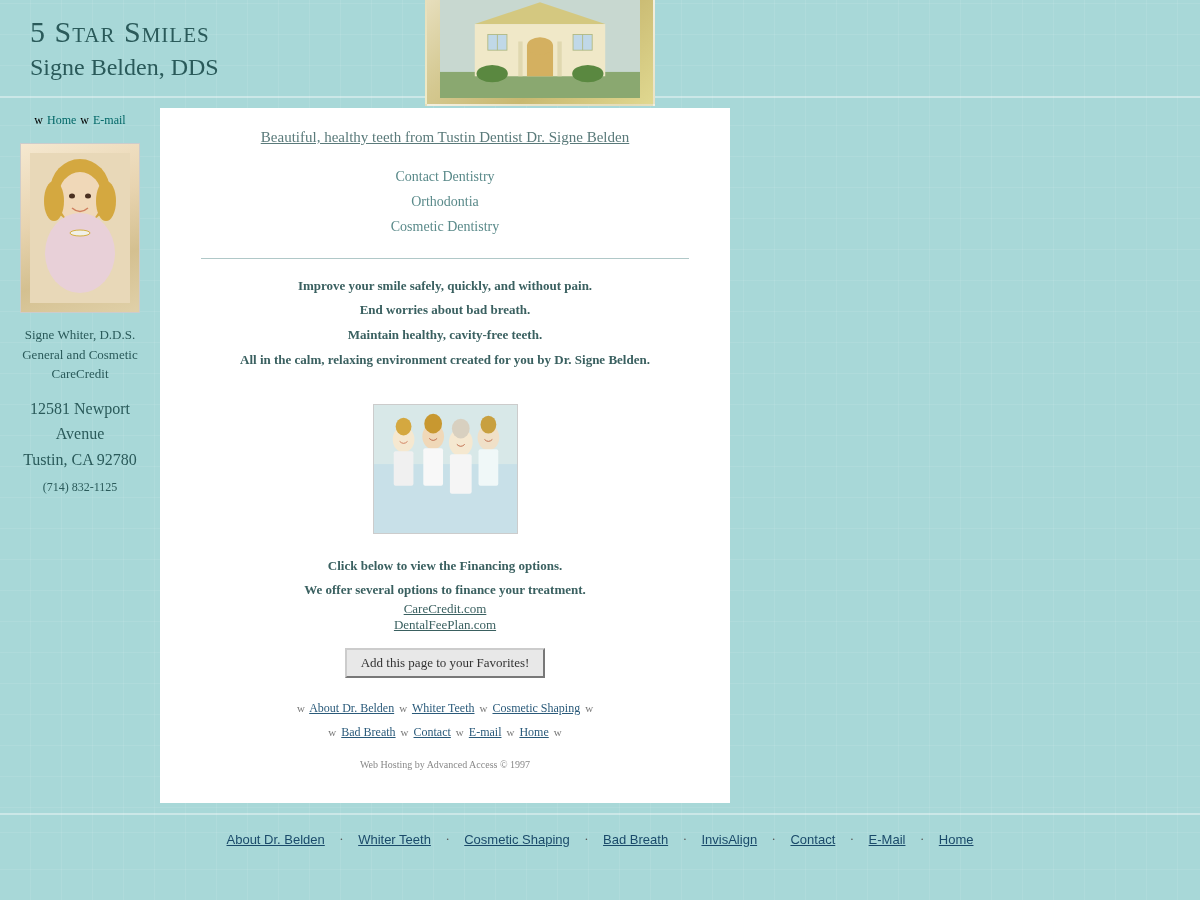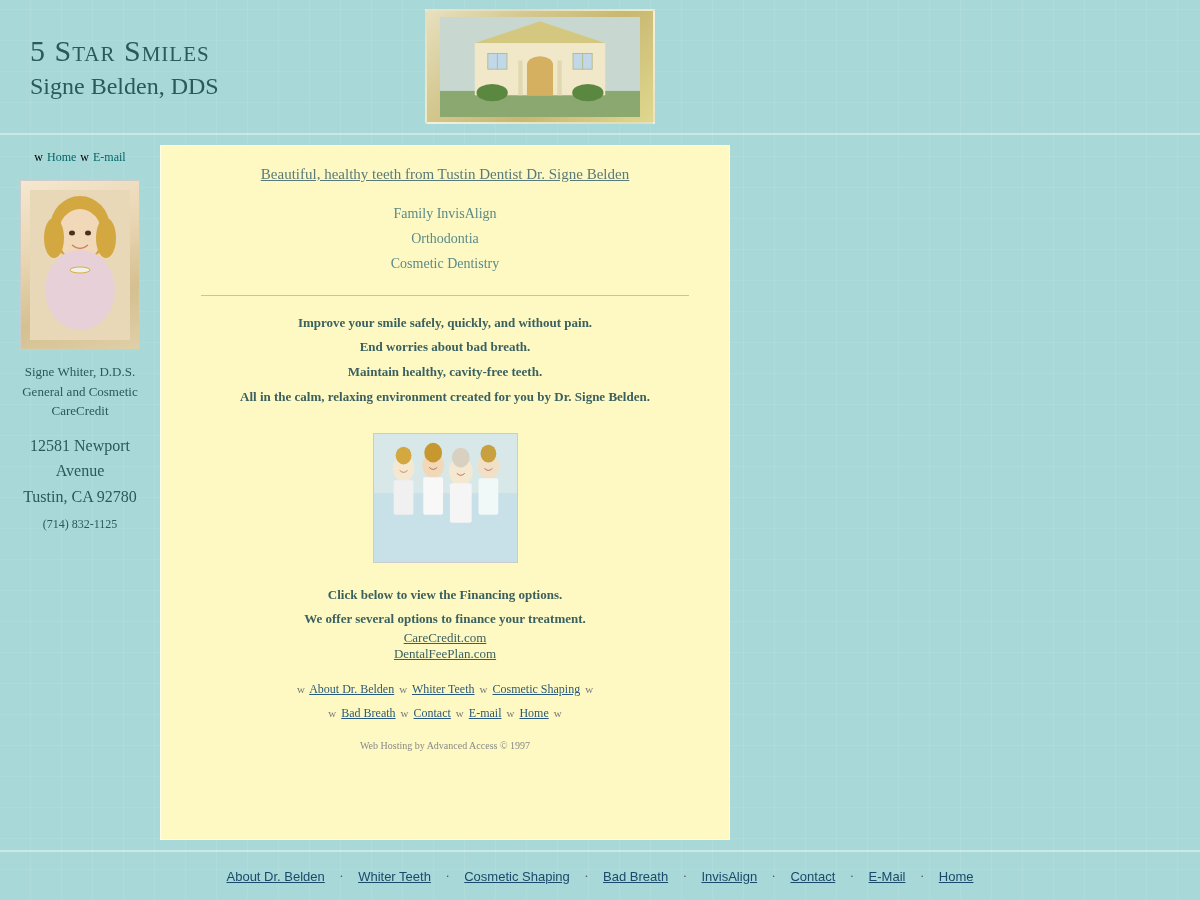--- a/index.html
+++ b/index.html
@@ -20,21 +20,21 @@
         rgba(255,255,255,0.08) 31px
       );
       font-family: Georgia, 'Times New Roman', serif;
       min-height: 900px;
     }
 
     
     .header {
       display: flex;
       align-items: center;
-      height: 135px;
+      height: 98px;
       background-color: #a8d8d8;
       background-image: repeating-linear-gradient(
         0deg, transparent, transparent 30px,
         rgba(255,255,255,0.08) 30px, rgba(255,255,255,0.08) 31px
       ), repeating-linear-gradient(
         90deg, transparent, transparent 30px,
         rgba(255,255,255,0.08) 30px, rgba(255,255,255,0.08) 31px
       );
       border-bottom: 2px solid rgba(255,255,255,0.4);
     }
@@ -150,21 +150,21 @@
 
     .sidebar-phone {
       text-align: left;
       color: #2a5a5a;
       font-size: 12px;
     }
 
     
     .content {
       flex: 1;
-      background-color: #fef9c3;
+      background-color: #ffffff;
       padding: 20px 40px;
       margin: 10px 0;
       border: 1px solid rgba(255,255,255,0.6);
     }
 
     .content-headline {
       text-align: center;
       color: #5a7a7a;
       font-size: 15px;
       margin-bottom: 18px;
@@ -188,21 +188,21 @@
     }
 
     .divider {
       border: none;
       border-top: 1px solid #b0c8c8;
       margin: 15px 0;
     }
 
     .tagline-block {
       text-align: center;
-      margin-bottom: 24px;
+      margin-bottom: 32px;
     }
 
     .tagline-block p {
       color: #3a6060;
       font-size: 13px;
       line-height: 1.9;
       font-weight: bold;
     }
 
     .staff-photo-container {
@@ -417,21 +417,21 @@
     <div class="sidebar-phone">(714) 832-1125</div>
   </div>
 
   <div class="content">
 
     <p class="content-headline">
       <a href="#">Beautiful, healthy teeth from Tustin Dentist Dr. Signe Belden</a>
     </p>
 
     <div class="services-list">
-      <p>Family InvisAlign</p>
+      <p>Contact Dentistry</p>
       <p>Orthodontia</p>
       <p>Cosmetic Dentistry</p>
     </div>
 
     <hr class="divider">
 
     <div class="tagline-block">
       <p>Improve your smile safely, quickly, and without pain.</p>
       <p>End worries about bad breath.</p>
       <p>Maintain healthy, cavity-free teeth.</p>
@@ -470,20 +470,23 @@
       </div>
     </div>
 
     <div class="financing-block">
       <p>Click below to view the Financing options.</p>
       <p>We offer several options to finance your treatment.</p>
       <a href="#">CareCredit.com</a>
       <a href="#">DentalFeePlan.com</a>
     </div>
 
+    <div class="favorites-btn-container">
+      <button class="favorites-btn">Add this page to your Favorites!</button>
+    </div>
 
     <div class="inner-nav">
       <span class="sep">w</span>
       <a href="#">About Dr. Belden</a>
       <span class="sep">w</span>
       <a href="#">Whiter Teeth</a>
       <span class="sep">w</span>
       <a href="#">Cosmetic Shaping</a>
       <span class="sep">w</span>
       <br>

